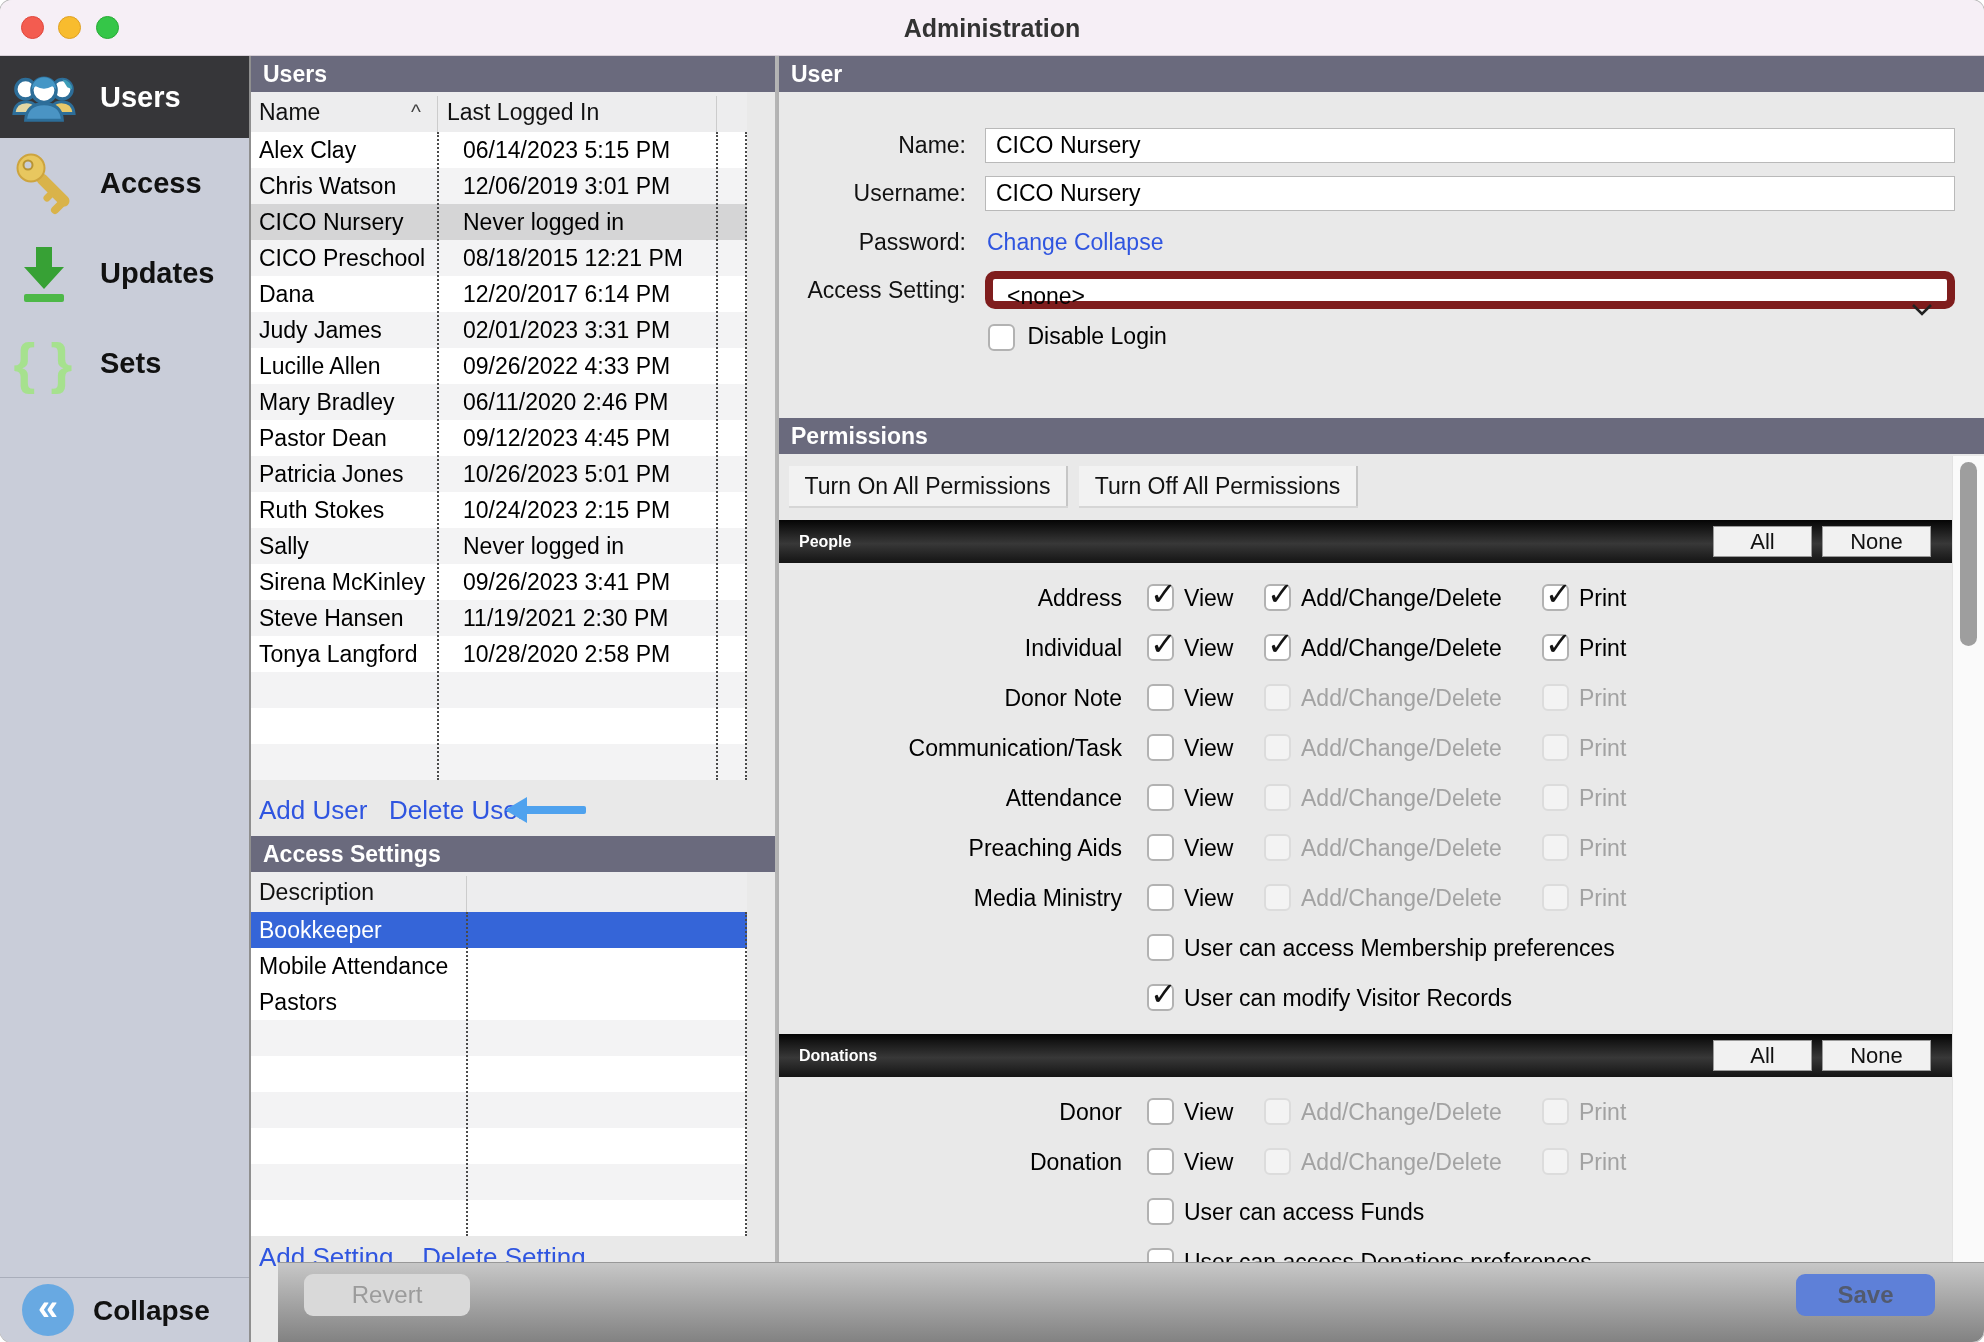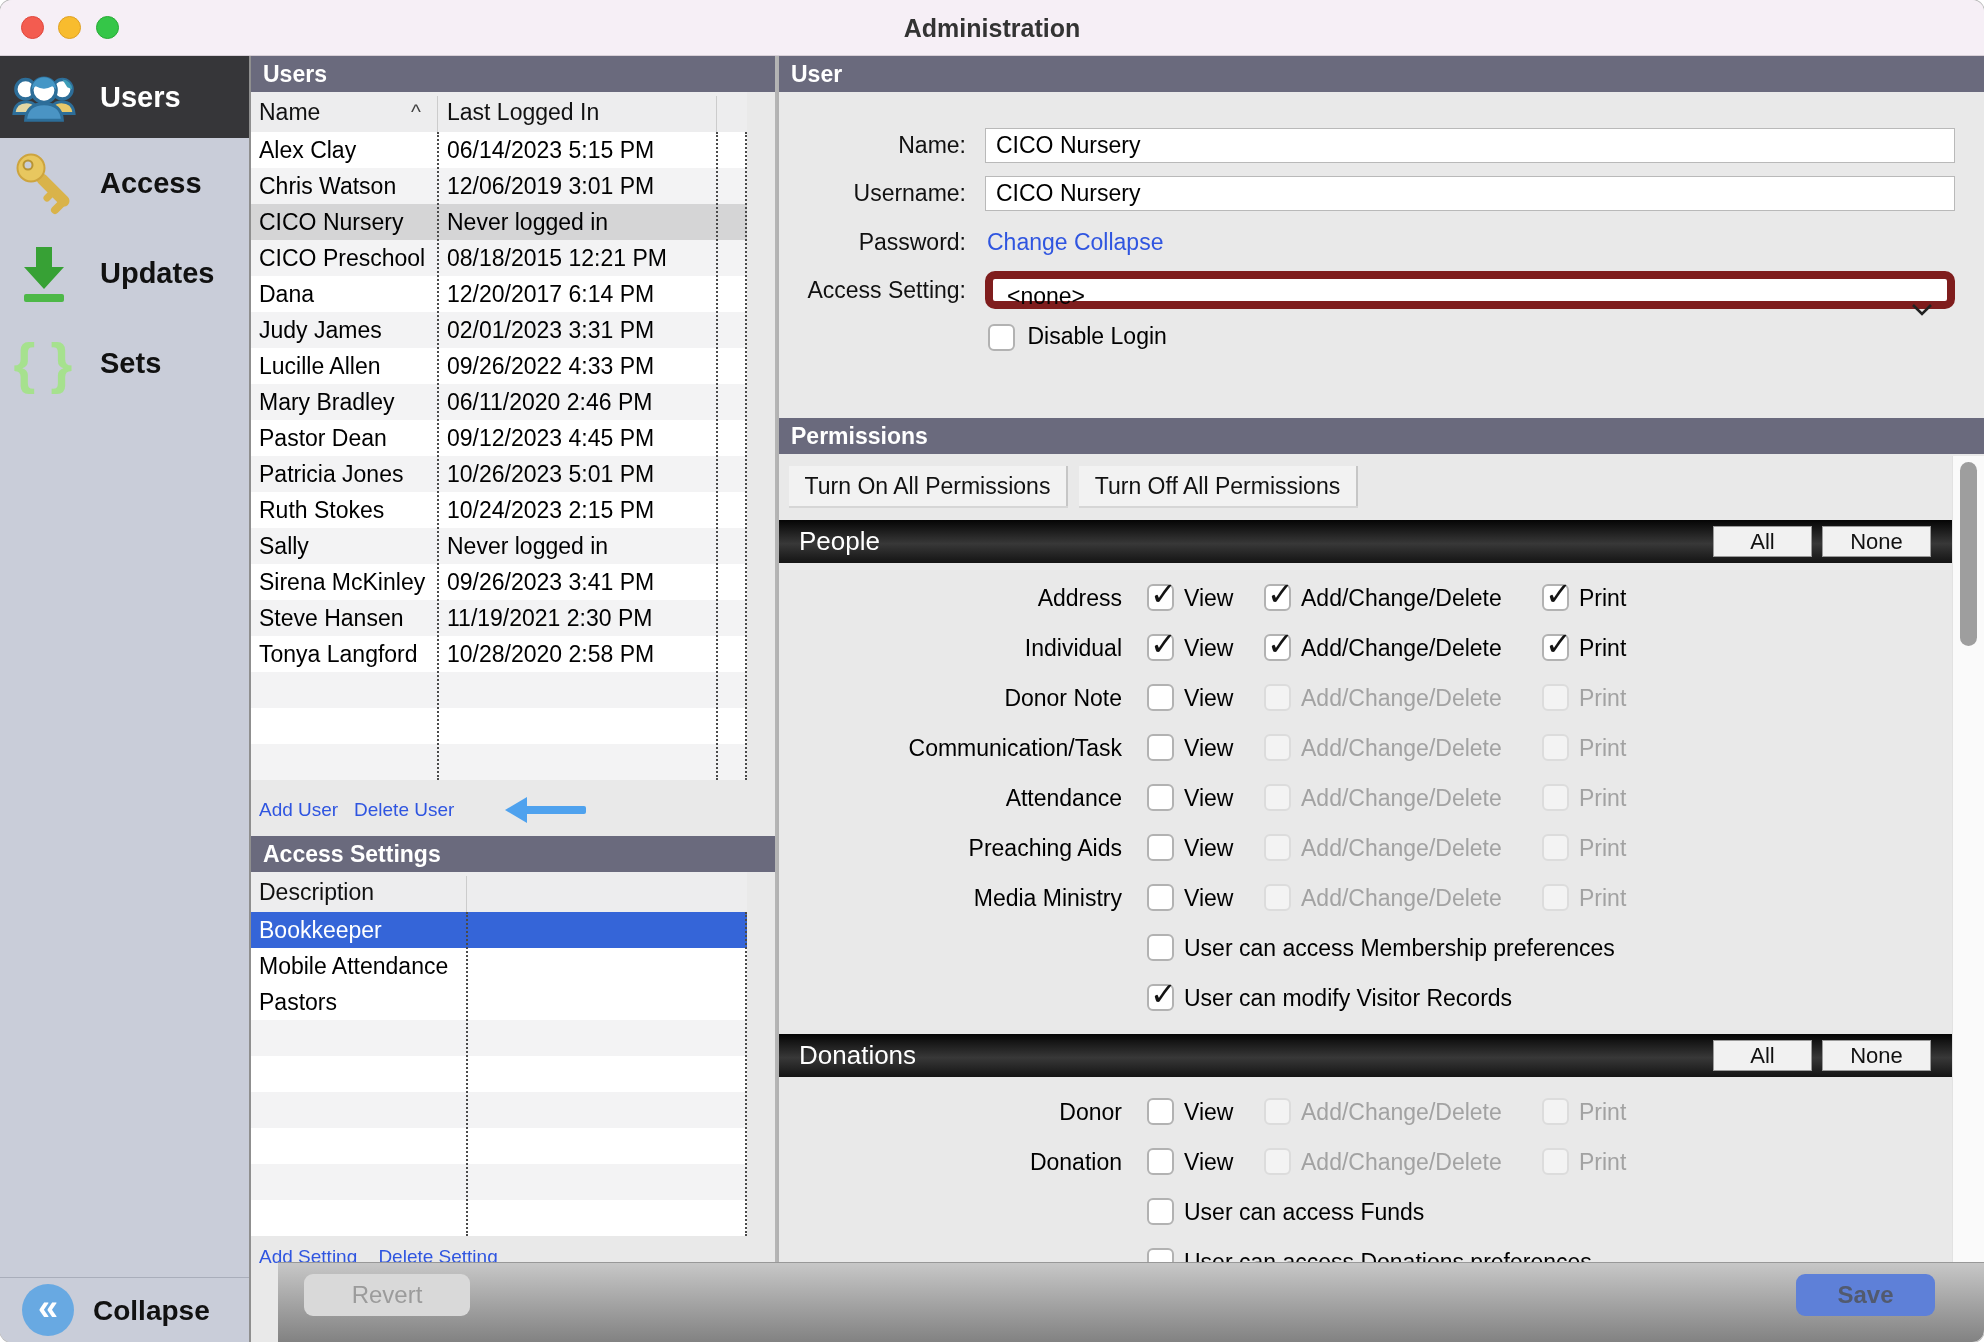--- a/index.html
+++ b/index.html
@@ -33,23 +33,23 @@
   .thead .h2{position:absolute;left:196px;line-height:40px;text-align:right;}
   .thead .caret{position:absolute;left:160px;line-height:40px;font-size:21px;color:#444;}
   .hsep{position:absolute;top:4px;bottom:4px;width:1px;background:#ccc;}
   .tbody{position:absolute;left:0;width:496px;}
   .trow{position:relative;width:496px;height:36px;background:#fff;font-size:23px;color:#000;}
   .trow.alt{background:#f3f3f4;}
   .trow.selected{background:#d5d5d6;}
   .trow.selected-blue{background:#3565d8;color:#fff;}
   .trow .cell{position:absolute;top:0;line-height:36px;white-space:nowrap;}
   .trow .c-name{left:8px;}
-  .trow .c-date{left:196px;text-align:center;}
+  .trow .c-date{left:212px;text-align:center;}
   .vdot{position:absolute;width:0;border-left:2px dotted #4a4a4a;}
-  .links-row{position:absolute;font-size:19px;}
+  .links-row{position:absolute;font-size:26px;}
   .link{color:#2f55e0;text-decoration:none;cursor:pointer;}
   .arrow-anno{position:absolute;width:81px;height:26px;}
   .arrow-anno .head{position:absolute;left:0;top:0;width:0;height:0;border-top:13px solid transparent;border-bottom:13px solid transparent;border-right:22px solid #4fa2ee;}
   .arrow-anno .shaft{position:absolute;left:20px;top:9px;width:61px;height:8px;background:#4fa2ee;border-radius:2px;}
   
   .user-panel{position:absolute;left:777px;top:56px;right:0;bottom:0;background:#e9e9e9;border-left:2px solid #b2b2b2;}
   .form-row{position:absolute;left:0;width:100%;}
   .flabel{position:absolute;left:0;width:187px;text-align:right;font-size:23px;color:#111;}
   .finput{position:absolute;left:206px;width:970px;height:35px;border:1px solid #b9b9b9;background:#fff;font-size:23px;padding:0 10px;color:#000;}
   .dropdown{position:absolute;left:206px;width:970px;height:38px;border:8px solid #7f1d1d;border-radius:10px;background:#fff;font-size:23px;line-height:34px;padding:0 14px;color:#000;}
@@ -57,21 +57,21 @@
   .cb{position:absolute;top:11px;width:27px;height:27px;background:#fff;border:2px solid #b2b2b2;border-radius:6px;}
   .cb.disabled{background:#f3f3f3;border-color:#dcdcdc;}
   .cb .mark{position:absolute;left:1px;top:-8px;font-size:32px;font-weight:700;color:#141414;line-height:32px;}
   .cb.inline{position:relative;top:0;display:inline-block;vertical-align:-7px;}
   .cb-label{position:absolute;top:0;line-height:50px;font-size:23px;color:#000;white-space:nowrap;}
   .cb-label.dim{color:#a2a2a2;}
   .seg-btn{position:absolute;top:0;height:40px;background:#f2f2f2;border:none;border-right:2px solid #c6c6c6;box-shadow:0 2px 0 rgba(0,0,0,0.08);font-size:23px;color:#111;}
   .perm-wrap{position:absolute;left:0;top:464px;width:1173px;bottom:0;overflow:hidden;}
   .sec-bar{position:relative;width:100%;height:43px;background:linear-gradient(180deg,#050505 0%,#383838 55%,#141414 100%);color:#fff;}
   .sec-bar + .sec-bar,.perm-row + .sec-bar{margin-top:11px;}
-  .sec-bar .sec-name{position:absolute;left:20px;line-height:43px;font-size:26px;font-weight:400;}
+  .sec-bar .sec-name{position:absolute;left:20px;line-height:43px;font-size:16px;font-weight:700;}
   .mini-btn{position:absolute;top:6px;height:31px;background:#f1f1f1;border:1px solid #9a9a9a;font-size:22px;color:#111;}
   .mini-btn.all{right:140px;width:99px;}
   .mini-btn.none{right:21px;width:109px;}
   .sec-bar + .perm-row{margin-top:10px;}
   .perm-row{position:relative;width:100%;height:50px;}
   .perm-label{position:absolute;left:0;top:0;width:343px;text-align:right;line-height:50px;font-size:23px;color:#000;white-space:nowrap;}
   .scroll-track{position:absolute;right:0;top:400px;width:32px;bottom:0;background:#fafafa;border-left:1px solid #e2e2e2;}
   .scroll-thumb{position:absolute;left:7px;top:6px;width:17px;height:184px;background:#9e9e9e;border-radius:9px;}
   
   .footer{position:absolute;left:249px;right:0;bottom:0;height:80px;background:linear-gradient(180deg,#c7c7c7,#828282);border-top:1px solid #989898;margin-left:29px;}

